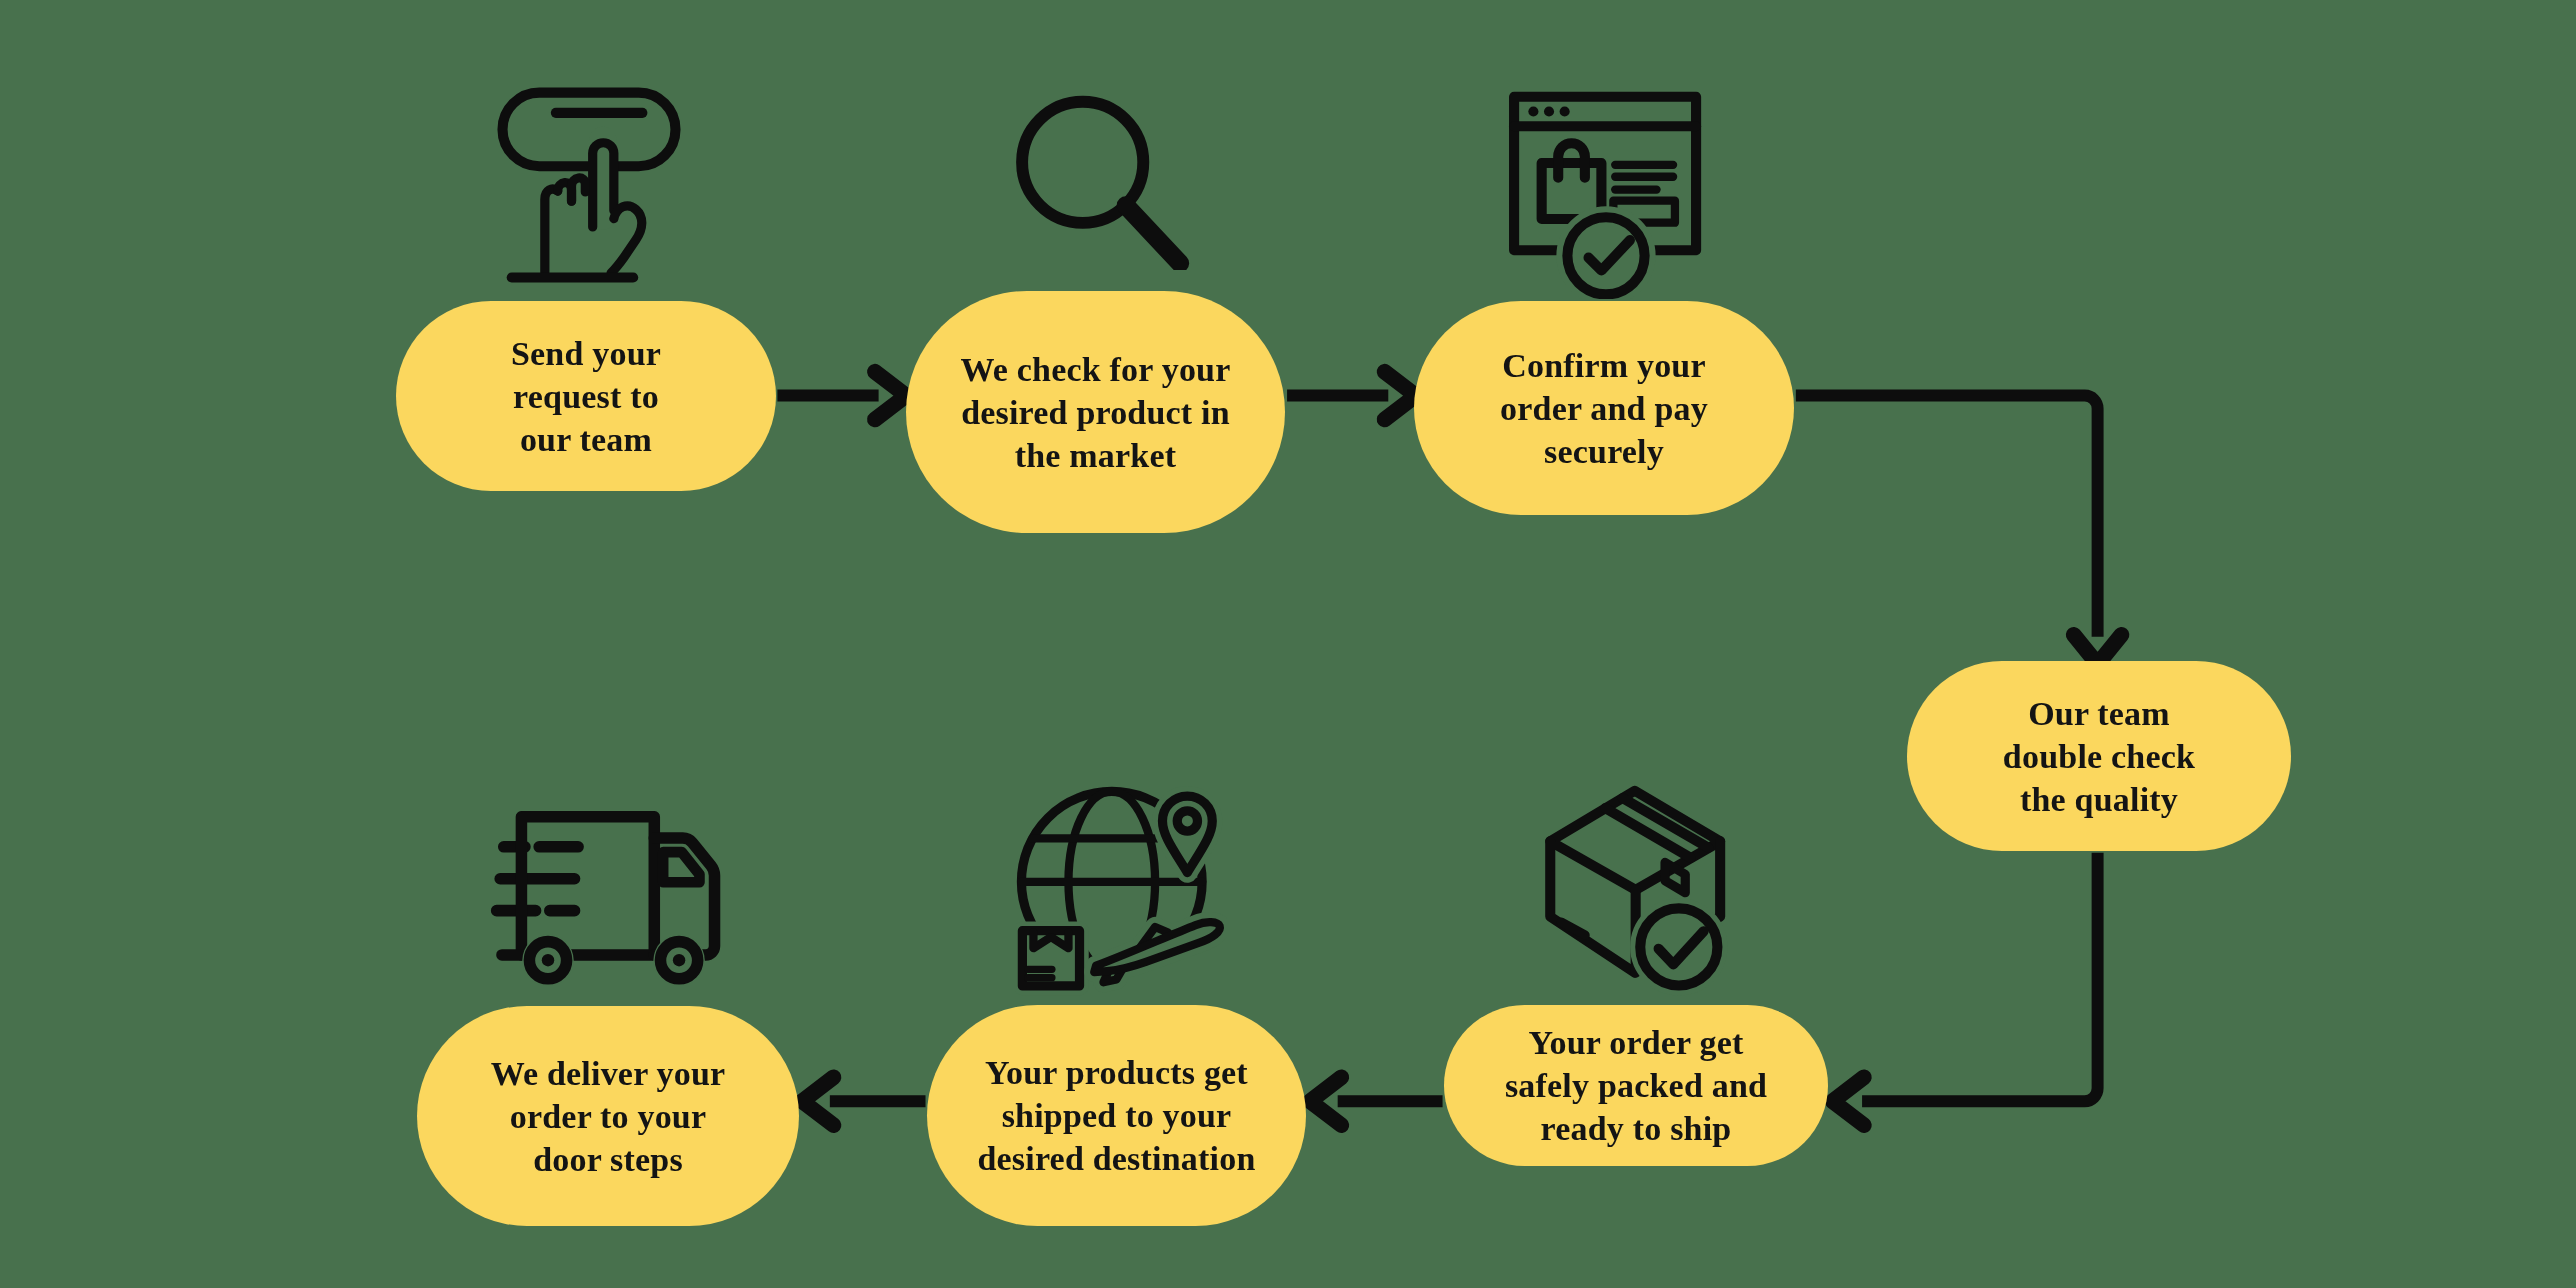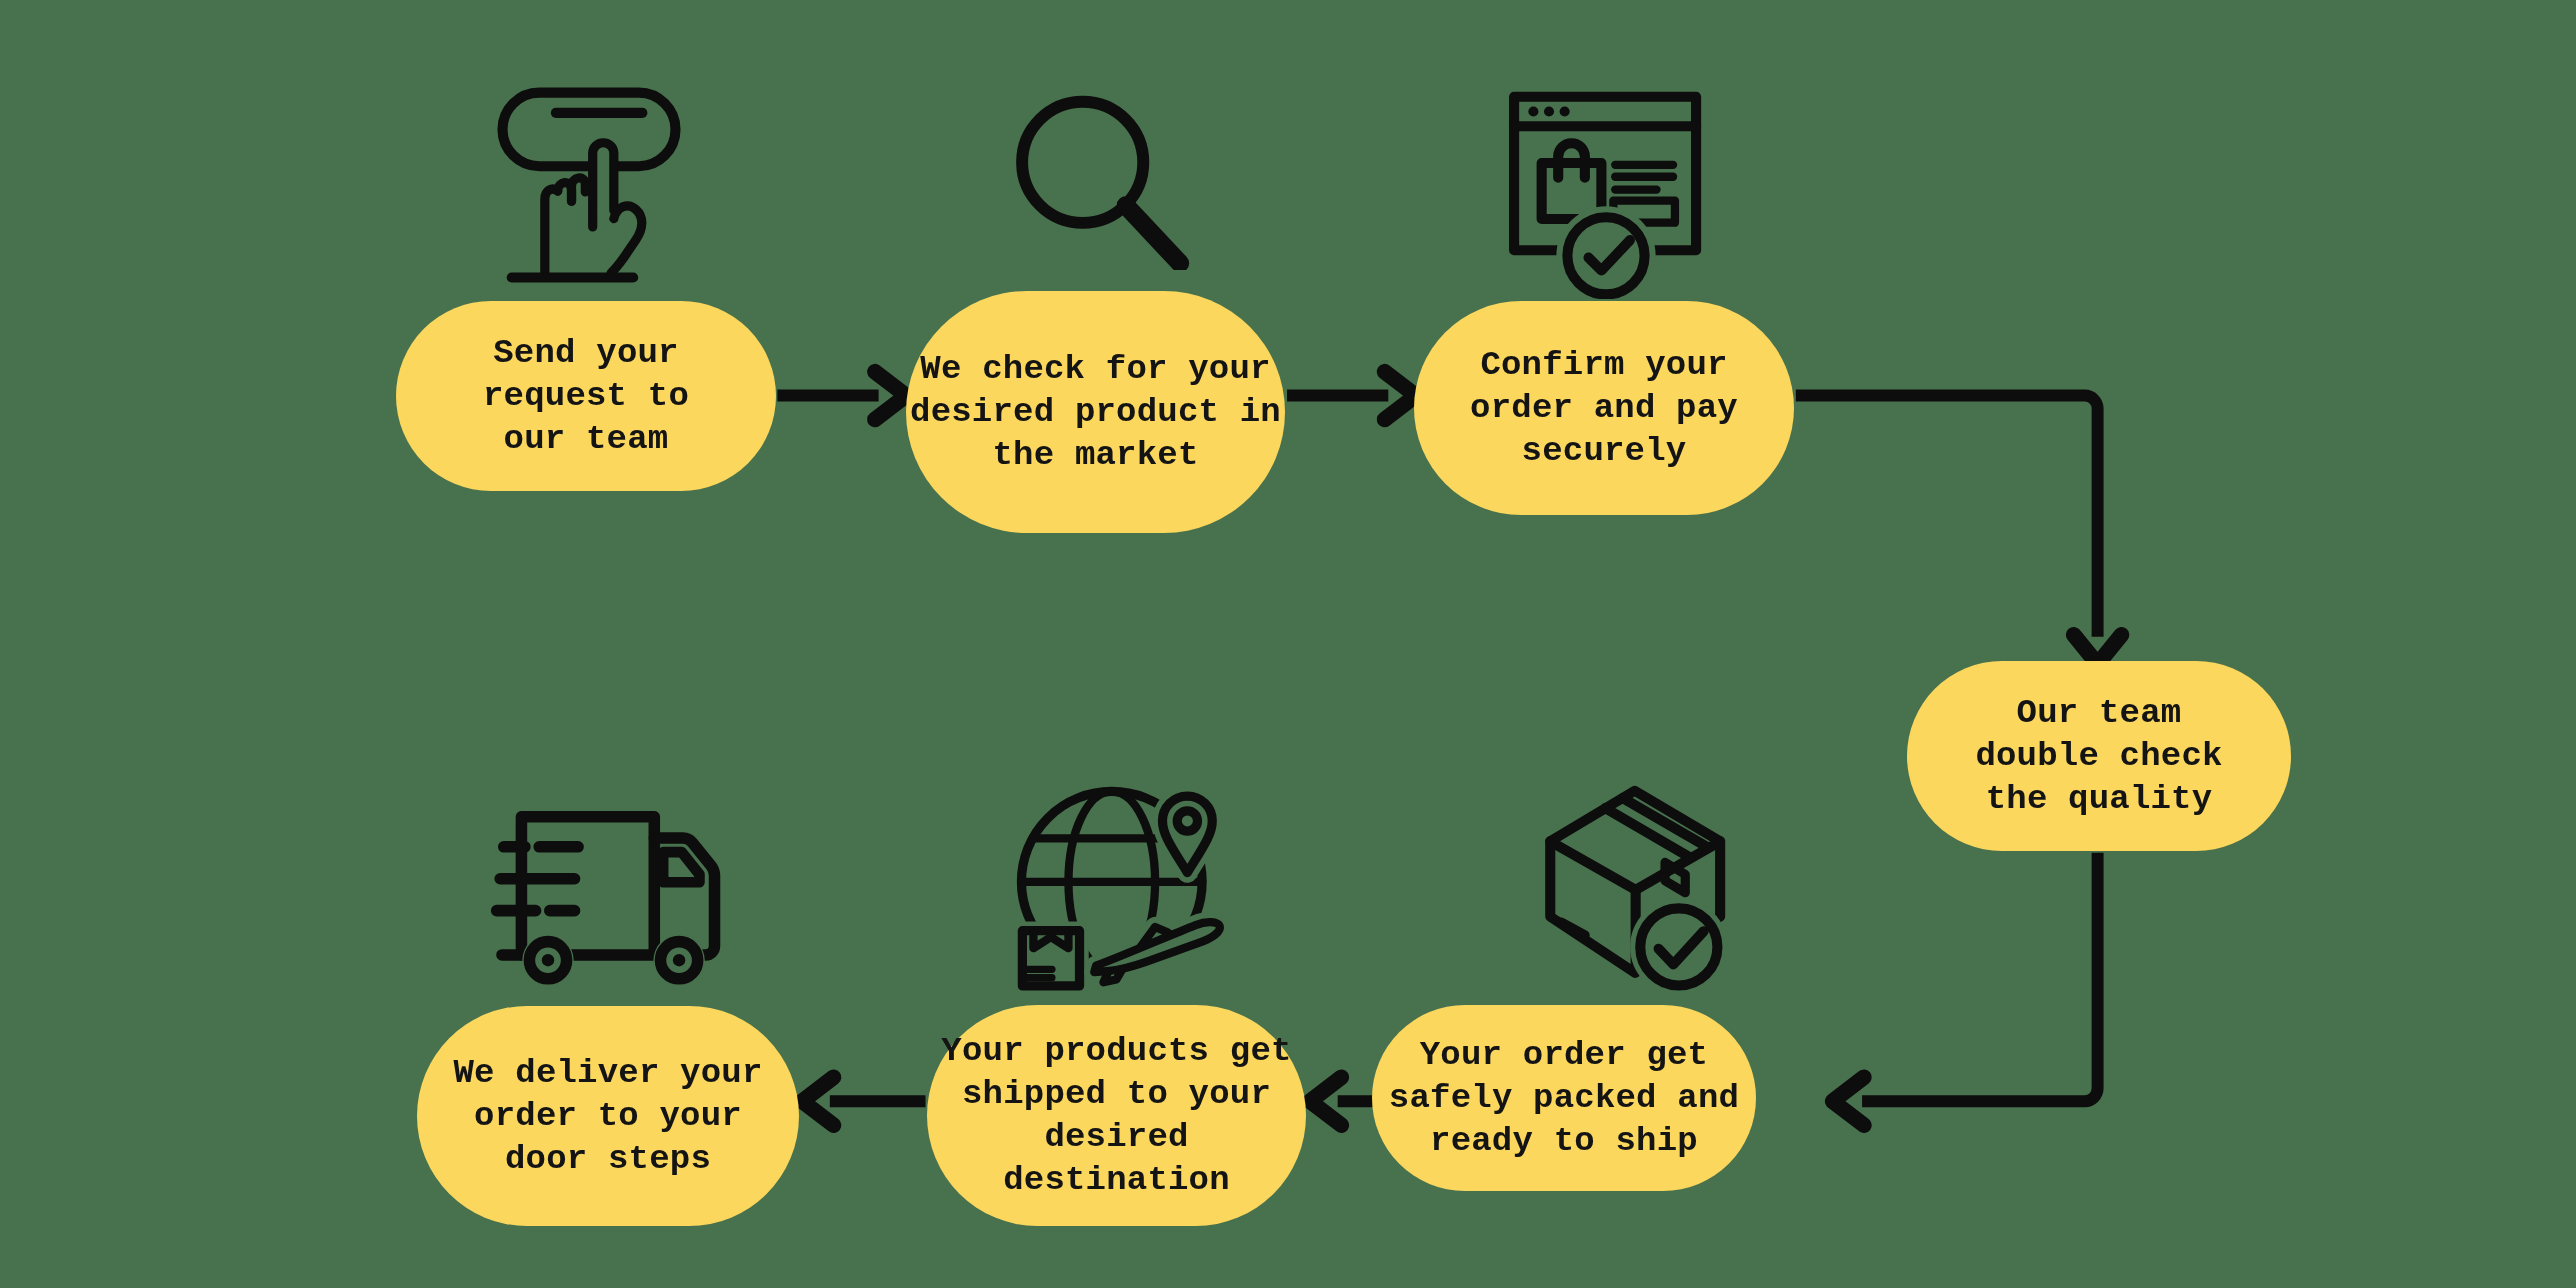--- a/index.html
+++ b/index.html
@@ -4,21 +4,21 @@
 <style>
   :root{
     --bg:#48714D;
     --bubble:#FBD75E;
     --ink:#0D0D0D;
     --text:#141414;
   }
   html,body{margin:0;padding:0;background:var(--bg);}
   .canvas{
     position:relative;width:2576px;height:1288px;background:var(--bg);
-    font-family:Liberation Mono, monospace;overflow:hidden;
+    font-family:Liberation Serif, serif;overflow:hidden;
   }
   .connectors{position:absolute;left:0;top:0;width:2576px;height:1288px;}
   .shaft{fill:none;stroke:var(--ink);stroke-width:13;stroke-linecap:butt;}
   .chev{fill:none;stroke:var(--ink);stroke-width:17;stroke-linecap:round;stroke-linejoin:round;}
   .bubble{
     position:absolute;background:var(--bubble);border-radius:919px;
     display:flex;align-items:center;justify-content:center;text-align:center;
   }
   .bubble span{
     white-space:pre-line;font-weight:bold;font-size:34px;line-height:43px;
@@ -122,21 +122,21 @@
     <path class="ln" d="M118,123 V213" stroke-width="11"></path>
     <path class="ln" d="M210,70 V152 L150,190" stroke-width="11"></path>
     <path class="ln" d="M150,93 L172,106 V126 L150,113 Z" stroke-width="10"></path>
     <path class="ln" d="M37,158 l26,14" stroke-width="10"></path>
     <circle class="halo" cx="165" cy="185" r="42" stroke-width="22"></circle>
     <circle class="bgfill" cx="165" cy="185" r="42"></circle>
     <circle class="ln" cx="165" cy="185" r="42" stroke-width="11"></circle>
     <path class="ln" d="M143,187 l16,17 l33,-36" stroke-width="11"></path>
   </svg>
 
-  <div class="bubble" style="left:1372px;top:1005px;width:384px;height:186px">
+  <div class="bubble" style="left:1444px;top:1005px;width:384px;height:161px">
     <span>Your order get
 safely packed and
 ready to ship</span>
   </div>
 
   <svg class="icon" style="left:1015px;top:785px" width="212" height="212" viewBox="0 0 230 230">
     <circle class="ln" cx="105" cy="105" r="98" stroke-width="10"></circle>
     <ellipse class="ln" cx="105" cy="105" rx="47" ry="98" stroke-width="9"></ellipse>
     <path class="ln" d="M19,58 H191" stroke-width="9"></path>
     <path class="ln" d="M7,105 H203" stroke-width="9"></path>

